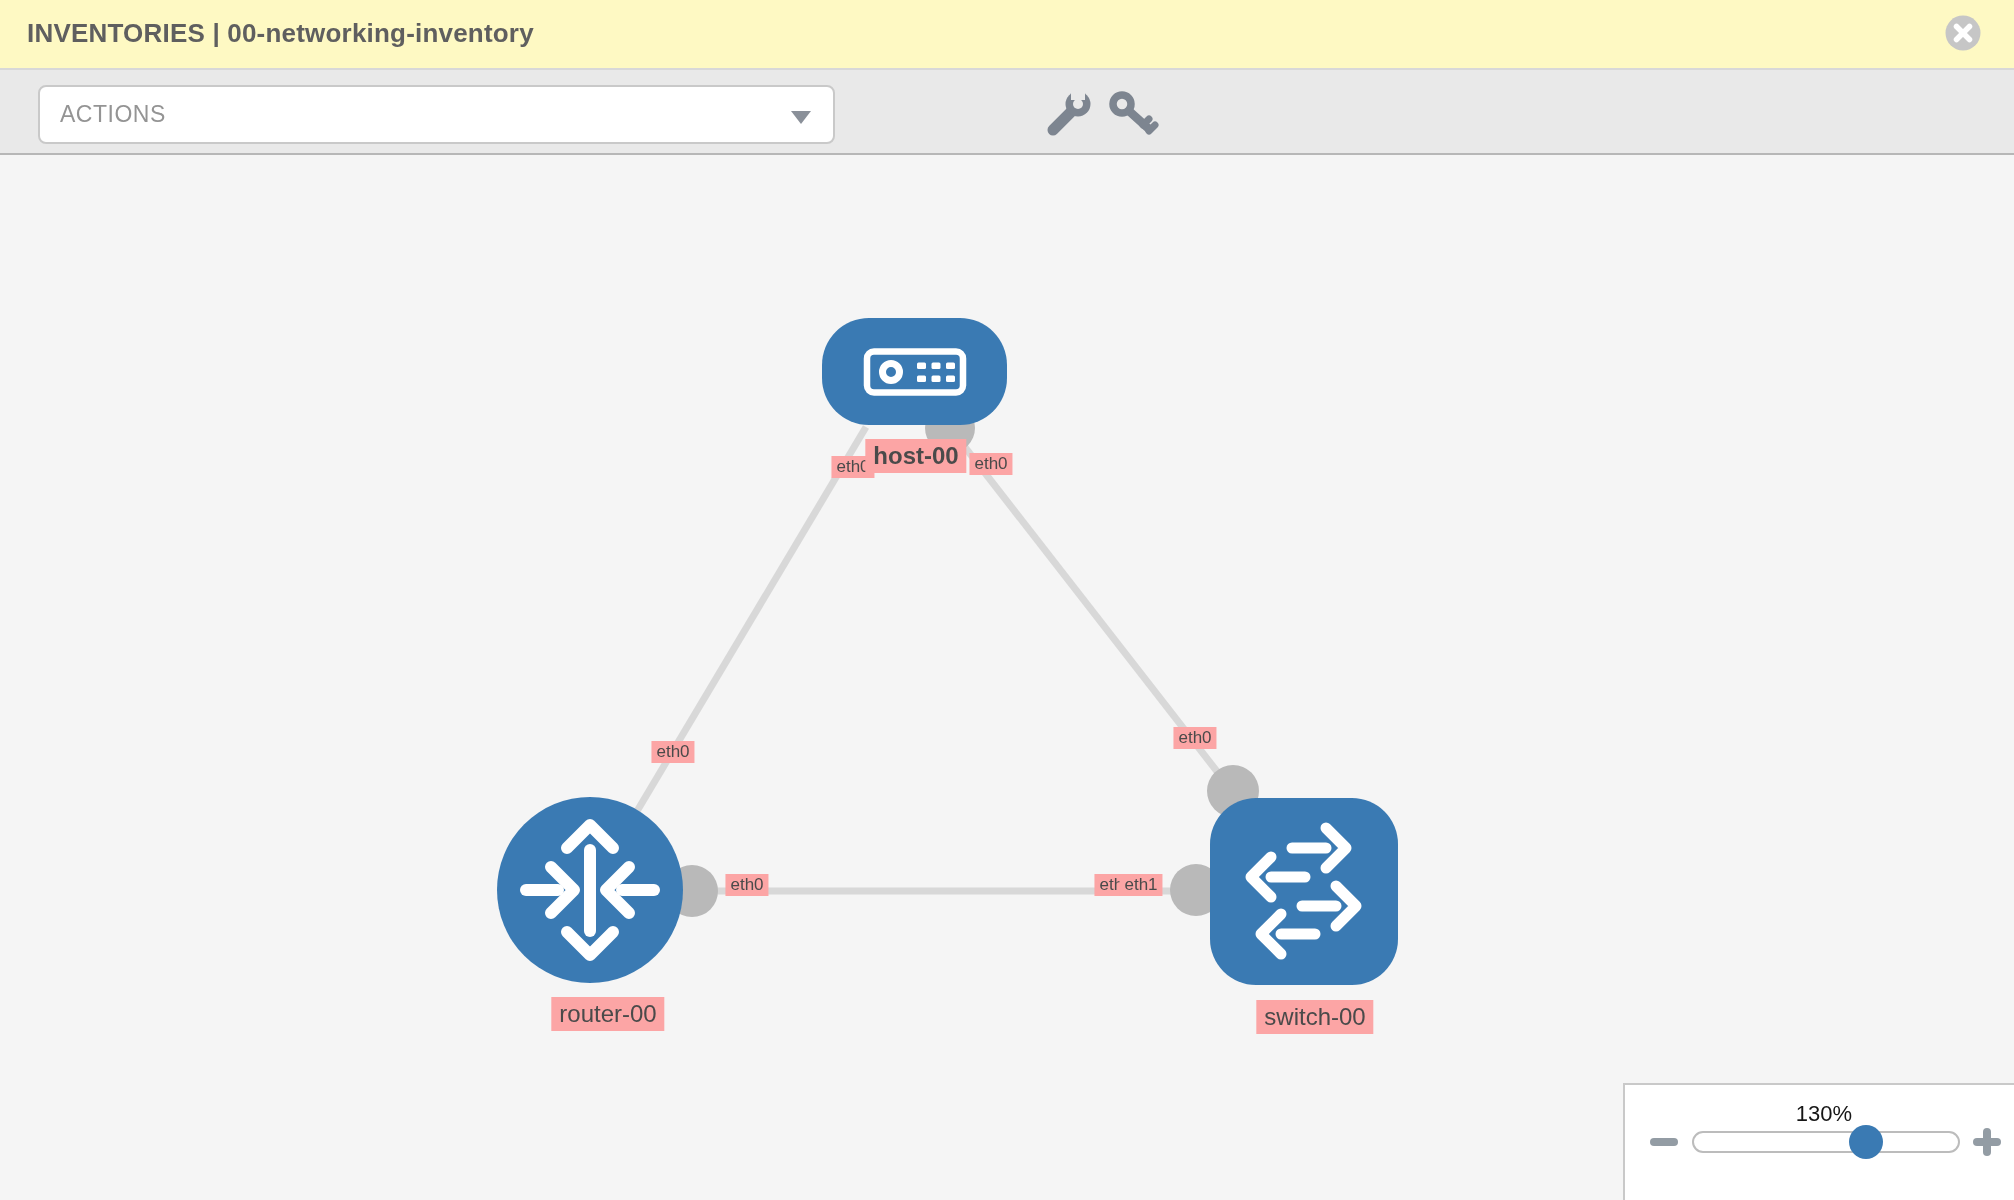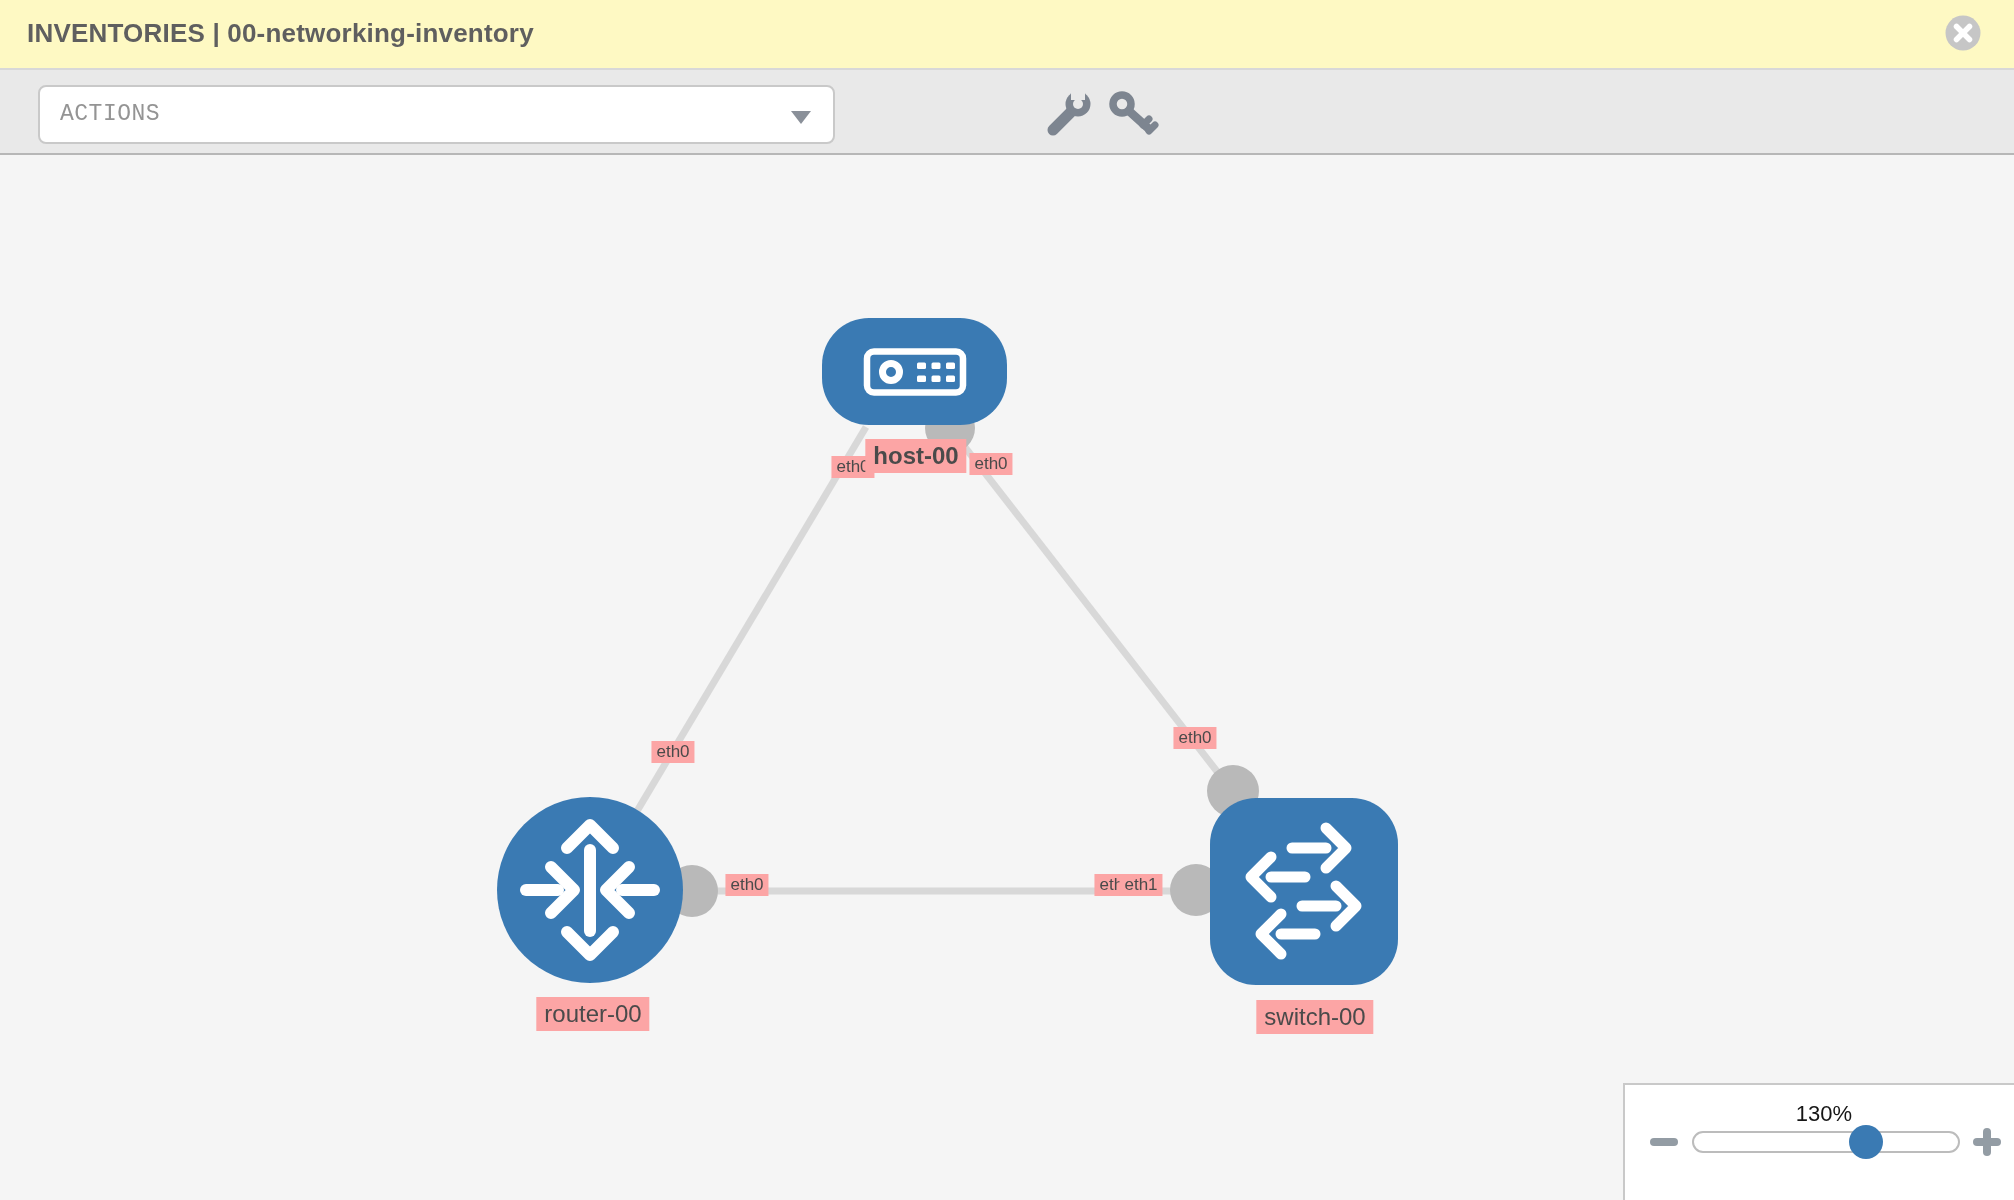--- a/index.html
+++ b/index.html
@@ -18,21 +18,21 @@
     font-size:26px;font-weight:bold;color:#5f5f5f;letter-spacing:.2px;white-space:nowrap;
   }
   .close-btn{position:absolute;left:1941px;top:11px;width:44px;height:44px;cursor:pointer;background:none;border:none;padding:0;}
   
   .toolbar{
     position:absolute;left:0;top:70px;width:2014px;height:83px;background:#e9e9e9;
     border-bottom:2px solid #b7b7b7;
   }
   .dd-box{
     position:absolute;top:15px;height:59px;background:#ffffff;
-    border:2px solid #c9c9c9;border-radius:8px;box-sizing:border-box;cursor:pointer;font-family:Liberation Mono, monospace;
+    border:2px solid #c9c9c9;border-radius:8px;box-sizing:border-box;cursor:pointer;
   }
   .dd-box .dd-label{
     position:absolute;left:20px;top:0;height:55px;line-height:55px;
     font-size:23px;color:#949494;letter-spacing:.5px;white-space:nowrap;
   }
   .dd-caret{
     position:absolute;right:22px;top:24px;width:0;height:0;
     border-left:10px solid transparent;border-right:10px solid transparent;
     border-top:13px solid #8a9099;
   }
@@ -183,21 +183,21 @@
 
   <div class="lbl iface-lbl" style="left:853px;top:312px;">eth0</div>
   <div class="lbl iface-lbl" style="left:673px;top:597px;">eth0</div>
   <div class="lbl iface-lbl" style="left:991px;top:309px;">eth0</div>
   <div class="lbl iface-lbl" style="left:1195px;top:583px;">eth0</div>
   <div class="lbl iface-lbl" style="left:747px;top:730px;">eth0</div>
   <div class="lbl iface-lbl" style="left:1116px;top:730px;">eth0</div>
   <div class="lbl iface-lbl" style="left:1141px;top:730px;text-align:center;">eth1</div>
 
   <div class="lbl node-lbl" style="left:916px;top:301px;font-weight:bold;">host-00</div>
-  <div class="lbl node-lbl" style="left:593px;top:859px;">router-00</div>
+  <div class="lbl node-lbl" style="left:608px;top:859px;">router-00</div>
   <div class="lbl node-lbl" style="left:1304px;top:862px;margin-left:11px;">switch-00</div>
 
   <div class="zoom-panel">
     <div class="zoom-level">130%</div>
     <button class="zoom-minus">
       <span class="bar h"></span>
     </button>
     <div class="zoom-track">
       <div class="zoom-handle"></div>
     </div>

